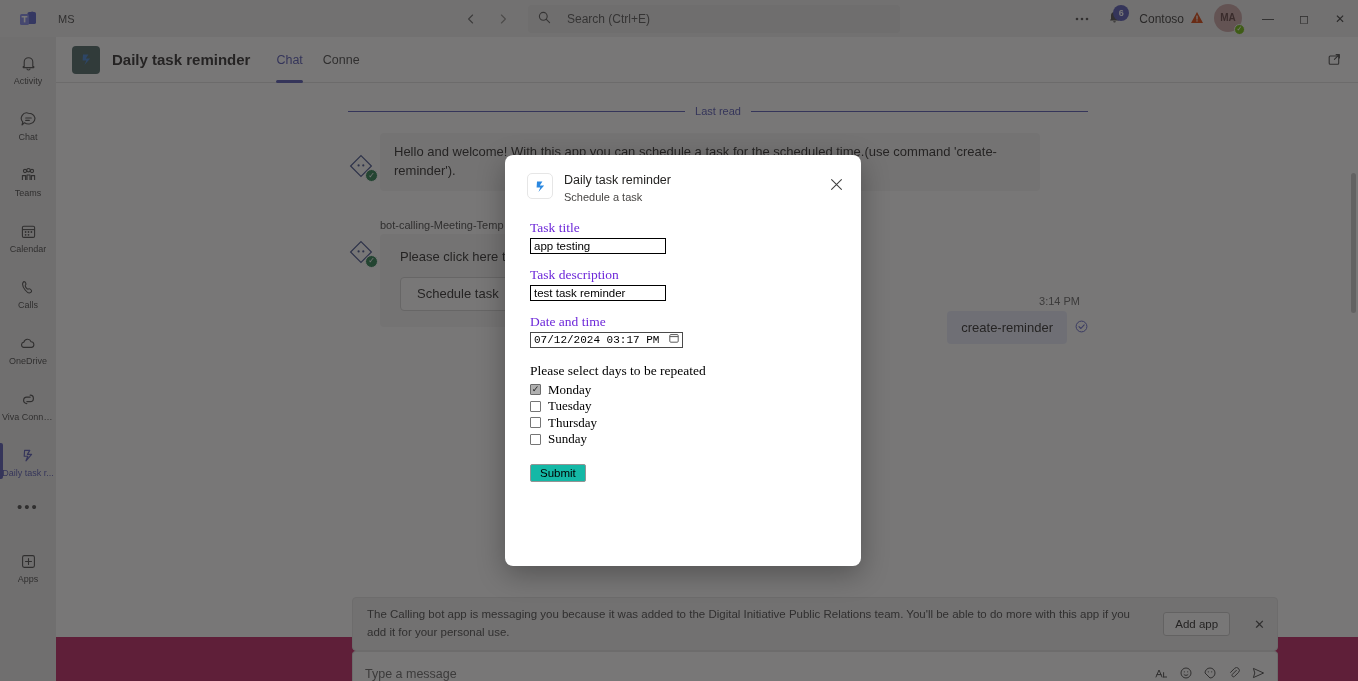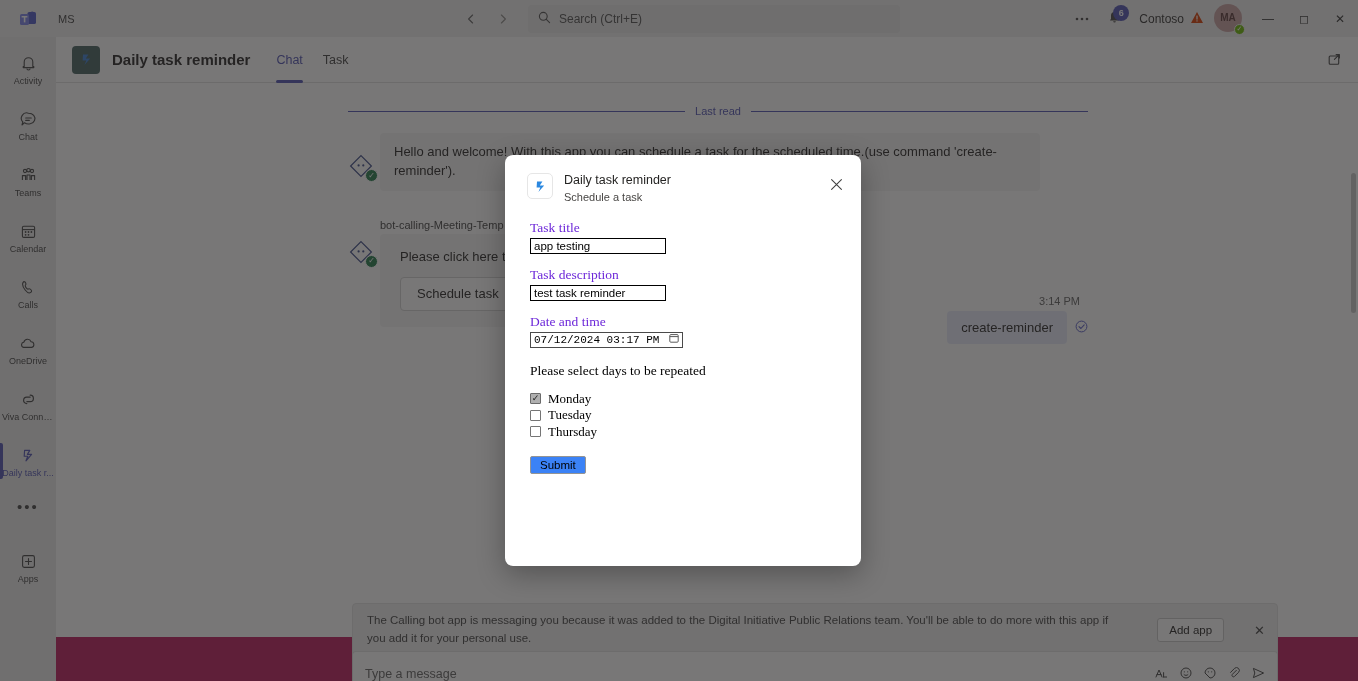--- a/index.html
+++ b/index.html
@@ -18,21 +18,21 @@
     position:absolute; top:0; left:0; width:1358px; height:37px;
     background:#f0f0f0; display:flex; align-items:center;
   }
   .tb-logo { width:56px; height:37px; display:flex; align-items:center; justify-content:center; }
   .tb-app-label { font-size:11px; color:#424242; margin-left:2px; letter-spacing:.2px;}
   .tb-center { position:absolute; left:0; right:0; display:flex; align-items:center; justify-content:center; gap:6px; }
   .nav-arrow { width:26px; height:26px; display:flex; align-items:center; justify-content:center;
     color:#616161; font-size:13px; border-radius:4px; }
   .searchbox {
     width:372px; height:28px; background:#e6e6e6; border-radius:4px;
-    display:flex; align-items:center; padding:0 10px; gap:8px; margin-left:6px;
+    display:flex; align-items:center; padding:0 10px; gap:16px; margin-left:6px;
   }
   .searchbox .sb-text { font-size:12px; color:#505050; }
   .tb-right { position:absolute; right:0; top:0; height:37px; display:flex; align-items:center; }
   .tb-ico { width:30px; height:37px; display:flex; align-items:center; justify-content:center; color:#484644; }
   .bell-wrap { position:relative; width:34px; height:37px; display:flex; align-items:center; justify-content:center; }
   .badge {
     position:absolute; top:5px; right:2px; min-width:16px; height:16px; border-radius:9px;
     background:#4f52b2; color:#fff; font-size:9px; font-weight:bold;
     display:flex; align-items:center; justify-content:center; padding:0 4px;
   }
@@ -132,23 +132,23 @@
 
   
   .prompts-row {
     position:absolute; left:56px; right:0; bottom:44px; height:24px;
     display:flex; justify-content:flex-end; align-items:center; padding-right:280px;
     background:#fff; gap:6px;
   }
   .prompts-row .pr-text { font-size:12px; color:#424242; }
 
   .app-banner {
-    position:absolute; left:352px; right:80px; bottom:24px; min-height:40px;
+    position:absolute; left:352px; right:80px; bottom:30px; min-height:40px;
     background:#f0f0f0; border:1px solid #e1e1e1; border-radius:4px;
-    display:flex; align-items:center; padding:8px 10px 8px 14px; gap:28px;
+    display:flex; align-items:center; padding:8px 10px 8px 14px; gap:22px;
   }
   .banner-text { flex:1; font-size:11.5px; color:#424242; line-height:1.55; }
   .add-app-btn {
     border:1px solid #c8c8c8; background:#fff; border-radius:3px;
     font-size:11.5px; color:#252423; padding:5px 11px; white-space:nowrap;
   }
   .banner-x { color:#424242; font-size:13px; padding:0 2px; }
 
   .compose {
     position:absolute; left:352px; right:80px; bottom:0; height:30px;
@@ -192,36 +192,36 @@
     margin-bottom:13px;
   }
   .f-input.wide { width:136px; }
   .f-date {
     font-family:"Liberation Mono", monospace;
     width:153px; height:16px; border:1px solid #4a4a4a; background:#fff;
     font-size:11px; color:#000; padding:0 3px; display:flex; align-items:center;
     justify-content:space-between; margin-bottom:15px;
   }
   .f-date .dt-ico { font-size:10px; color:#5a5a5a; }
-  .f-prompt { font-size:13.5px; color:#000; margin-bottom:12px; }
+  .f-prompt { font-size:13.5px; color:#000; margin-bottom:3px; }
   .day-row { display:flex; align-items:center; gap:7px; height:16.5px; }
   .cbx {
     width:11px; height:11px; border:1px solid #757575; background:#fff; flex:none;
     display:flex; align-items:center; justify-content:center; border-radius:1px;
   }
   .cbx.checked { background:#b0b0b0; border-color:#6b6b6b; }
   .cbx.checked::after {
     content:"✓"; color:#1a1a1a; font-size:9px; line-height:1;
     font-family:"DejaVu Sans", sans-serif;
   }
   .day-lbl { font-size:13px; color:#000; }
   .submit-btn {
     margin-top:16px; display:inline-block;
     font-family:"Liberation Sans", sans-serif; font-size:11.5px; color:#000;
-    background:#3b82f6; border:1px solid #949494; border-radius:2px; padding:2px 9px;
+    background:#14b8a6; border:1px solid #949494; border-radius:2px; padding:2px 9px;
   }
 </style>
 </head>
 <body>
 
 <div id="app-root">
 
   <div class="titlebar">
     <div class="tb-logo">
       <svg width="20" height="20" viewBox="0 0 20 20">
@@ -391,21 +391,21 @@
 
   <div class="app-header">
     <div class="app-icon">
       <svg width="17" height="17" viewBox="0 0 17 17">
           <path d="M5 3.4h5.4l-2.6 4.1h4.4l-5.8 6.6 1.9-4.7H4.6z" fill="#3b7fd4"></path>
         </svg>
     </div>
     <div class="app-title">Daily task reminder</div>
     <div class="app-tabs">
       <div class="app-tab active">Chat</div>
-      <div class="app-tab">Task</div>
+      <div class="app-tab">Conne</div>
     </div>
     <div class="hdr-right">
       <div class="hdr-ico">
         <svg width="15" height="15" viewBox="0 0 15 15">
             <rect x="2.2" y="4" width="9.5" height="8.2" rx="1" fill="none" stroke="#424242" stroke-width="1.1"></rect>
             <path d="M7.4 7.3 12 2.8M9.1 2.6h3.3v3.3" fill="none" stroke="#424242" stroke-width="1.1" stroke-linecap="round" stroke-linejoin="round"></path>
           </svg>
       </div>
     </div>
   </div>
@@ -576,17 +576,21 @@
         <span class="day-lbl">Monday</span>
       </div>
       <div class="day-row">
         <span class="cbx"></span>
         <span class="day-lbl">Tuesday</span>
       </div>
       <div class="day-row">
         <span class="cbx"></span>
         <span class="day-lbl">Thursday</span>
       </div>
+      <div class="day-row">
+        <span class="cbx"></span>
+        <span class="day-lbl">Sunday</span>
+      </div>
     </div>
 
     <div class="submit-btn">Submit</div>
   </div>
 </div>
 
 </body></html>

